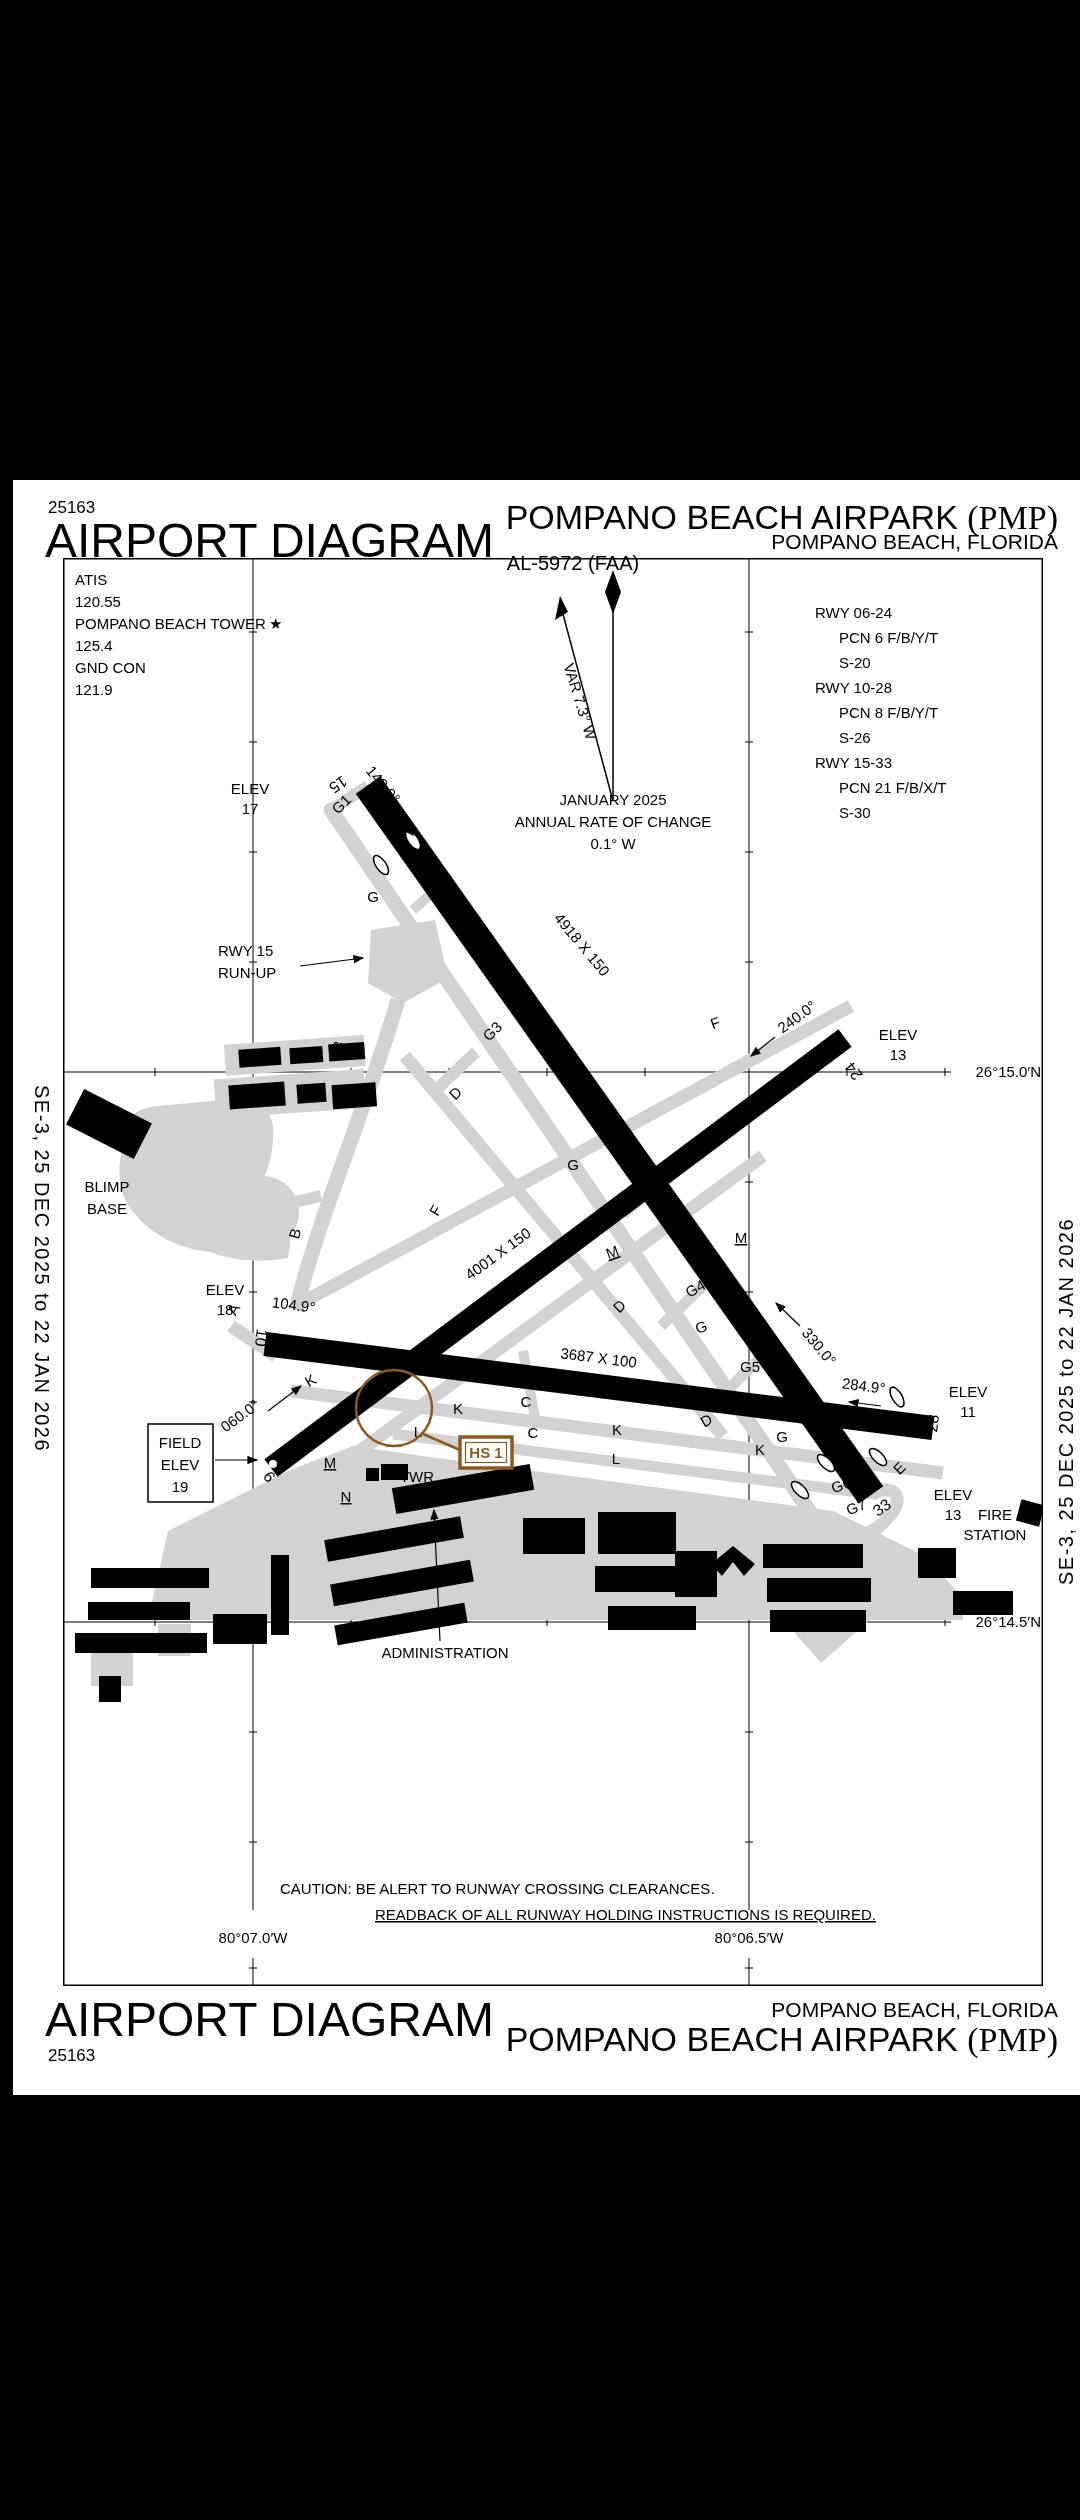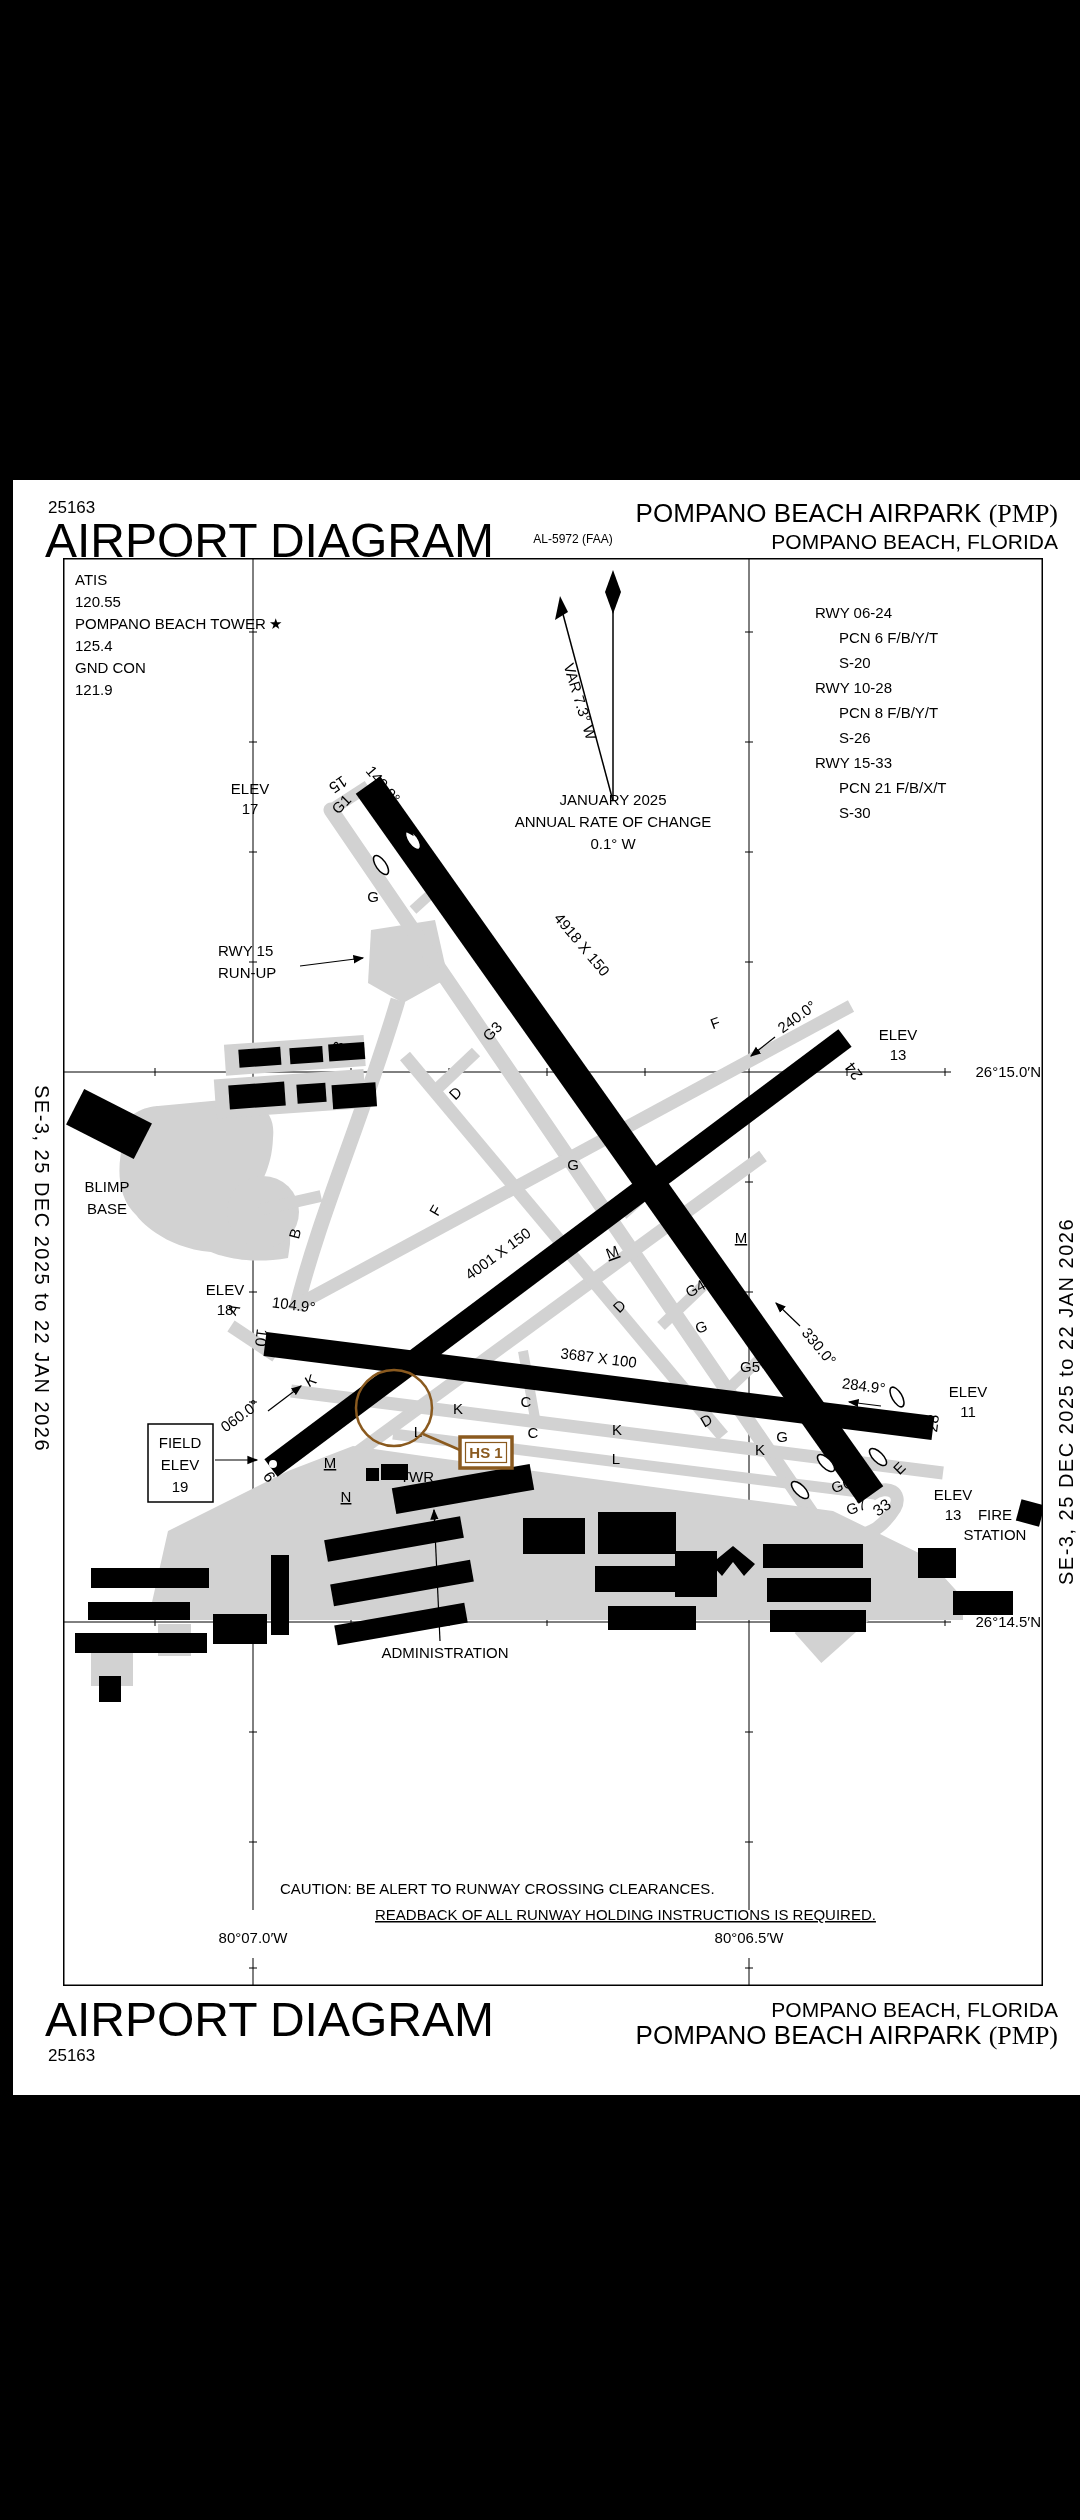--- a/index.html
+++ b/index.html
@@ -2,24 +2,24 @@
 <html><head>
 <meta charset="utf-8">
 <style>
   html,body{margin:0;padding:0;background:#000;}
   .screen{position:relative;width:1080px;height:2520px;background:#000;overflow:hidden;
     font-family:"Liberation Sans","DejaVu Sans",sans-serif;color:#000;}
   .page{position:absolute;left:13px;top:480px;width:1080px;height:1615px;background:#fff;}
   .abs{position:absolute;}
   .title{font-size:48px;letter-spacing:0px;}
   .h-right{text-align:right;}
-  .apt-name{font-size:26px;margin-left:24px;}
+  .apt-name{font-size:34px;margin-left:24px;}
   .apt-name .ident{font-family:"Liberation Serif","DejaVu Serif",serif;}
   .city{font-size:21px;}
-  .small{font-size:12px;}
+  .small{font-size:20px;margin-top:20px;}
   .num{font-size:17px;}
   .sidetext{font-size:20px;letter-spacing:1.5px;white-space:nowrap;}
   .rot90{transform:rotate(90deg);transform-origin:0 0;}
   .rotm90{transform:rotate(-90deg);transform-origin:0 0;}
   svg text{font-family:"Liberation Sans","DejaVu Sans",sans-serif;fill:#000;font-size:15px;}
   svg text.a{text-anchor:middle;}
   svg text.e{text-anchor:end;}
   svg text.s16{font-size:16px;}
   svg text.u{text-decoration:underline;}
   svg .gray{fill:none;stroke:#d2d2d2;}

